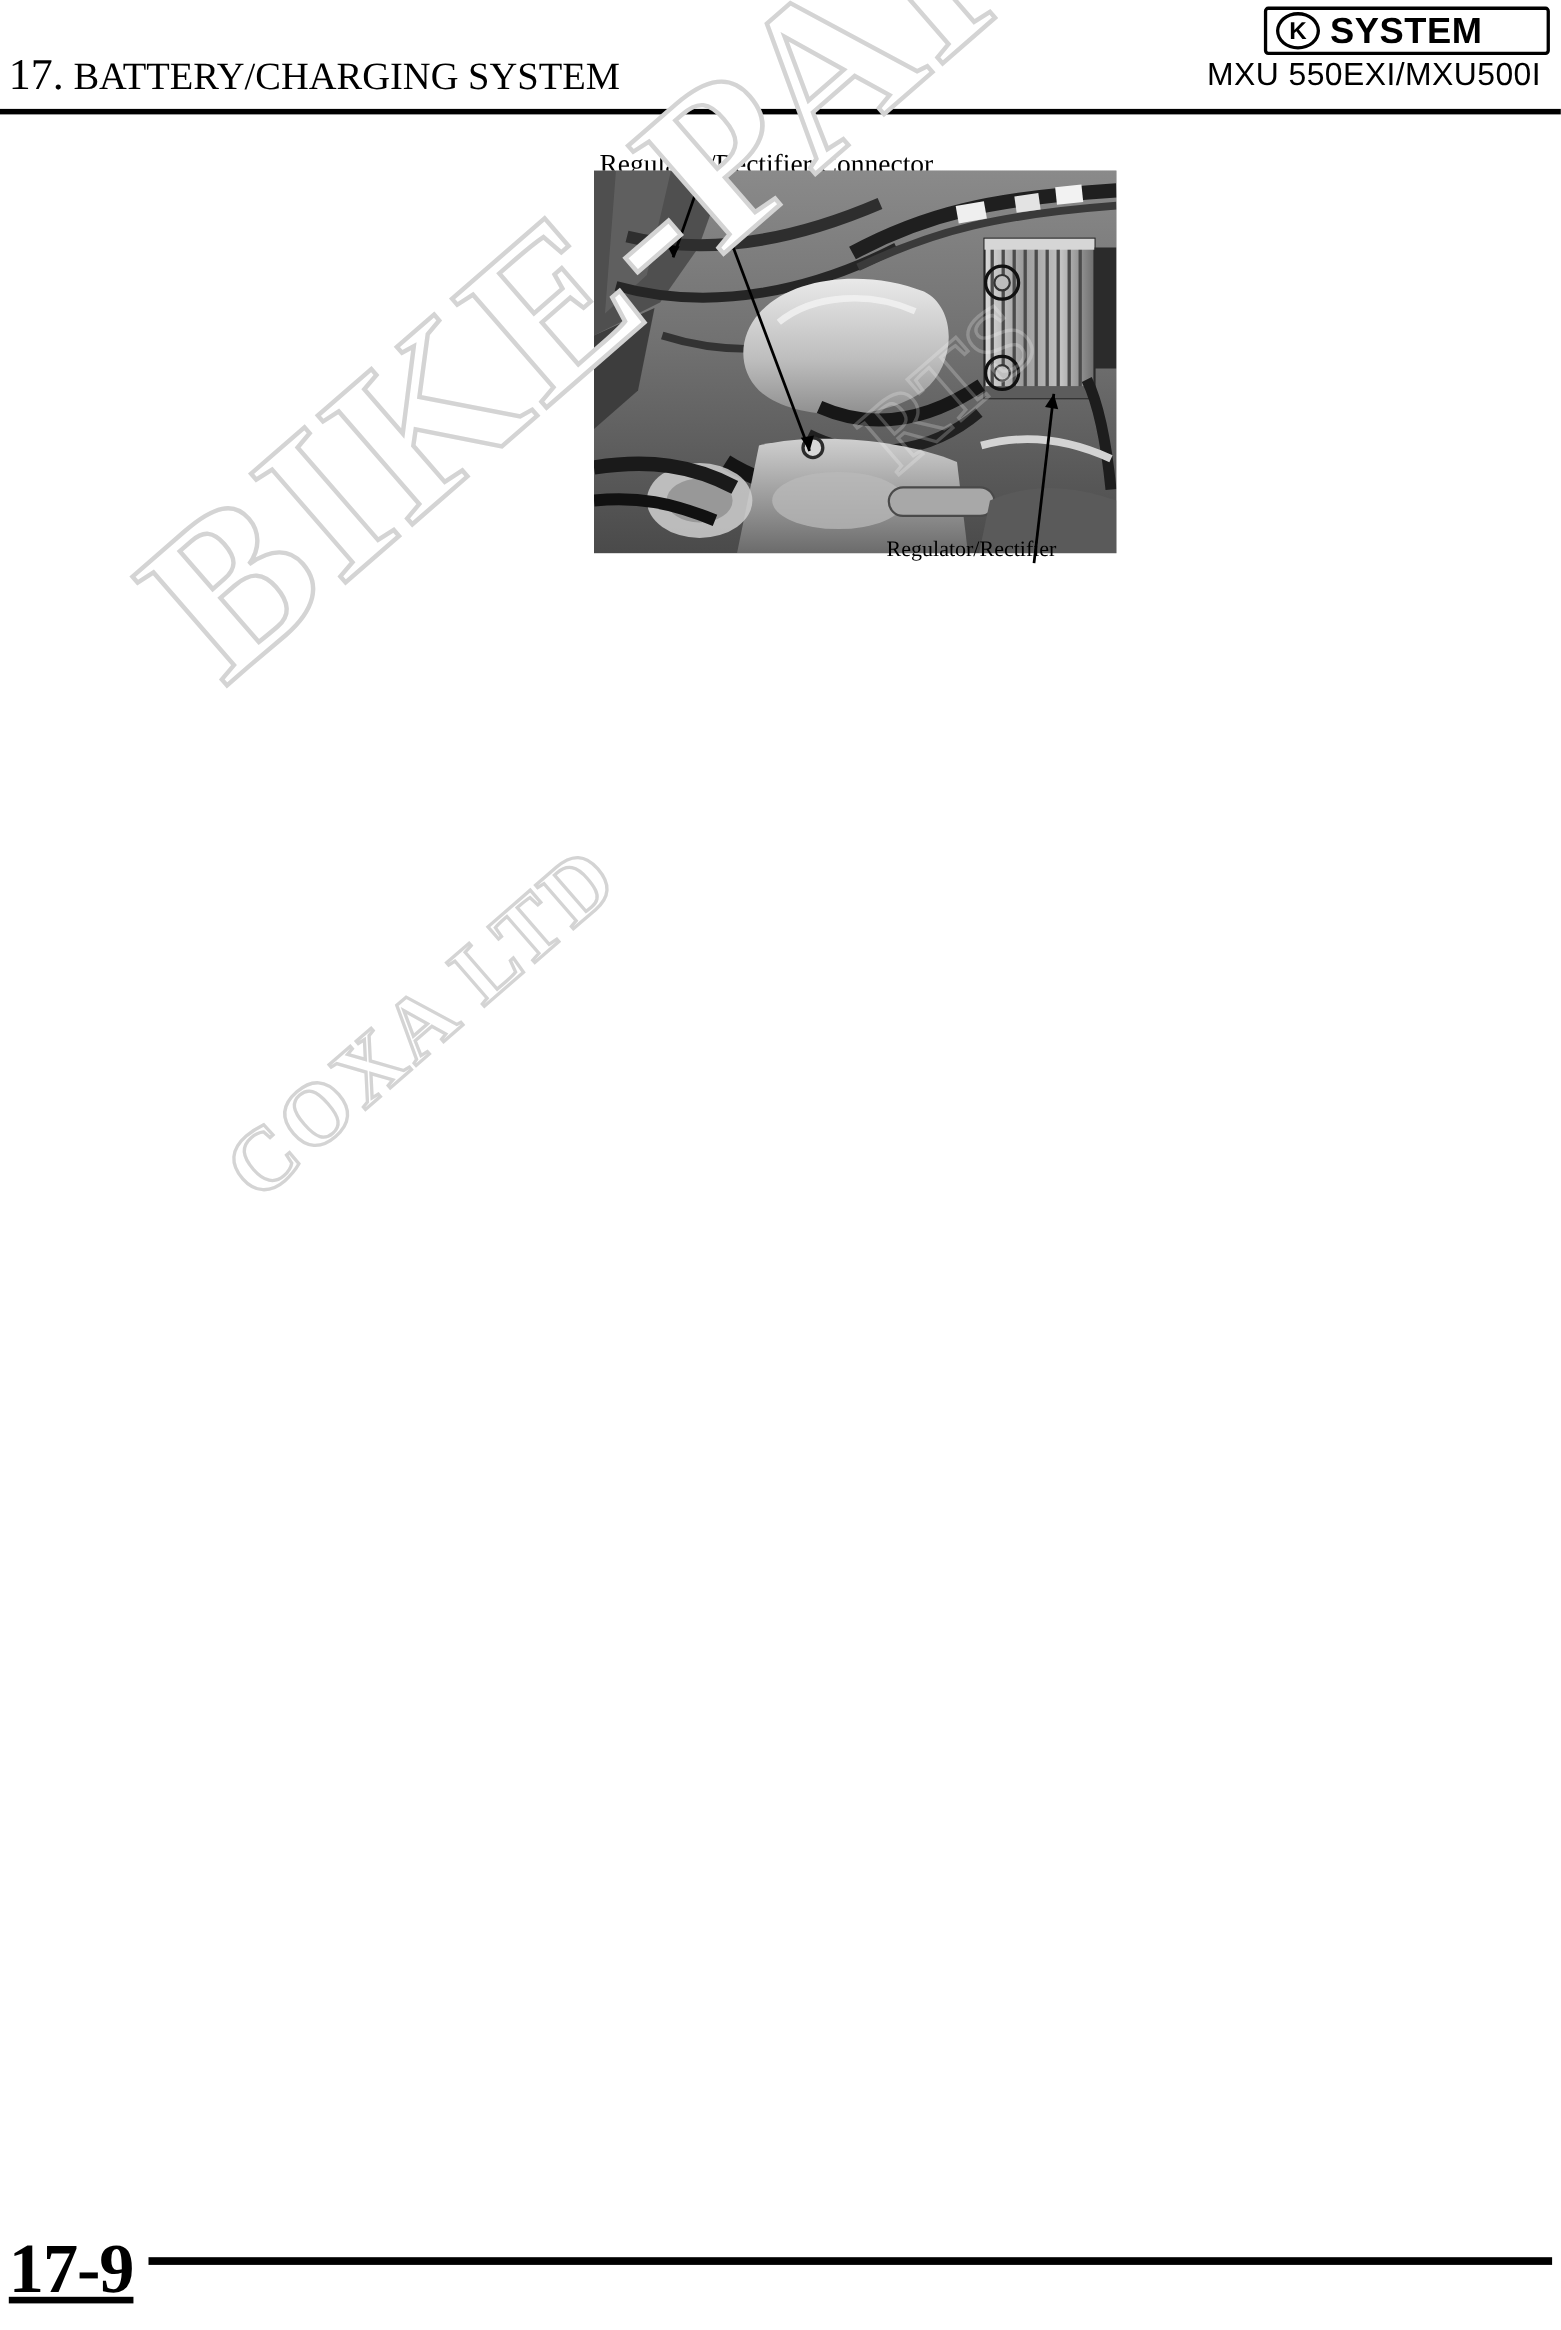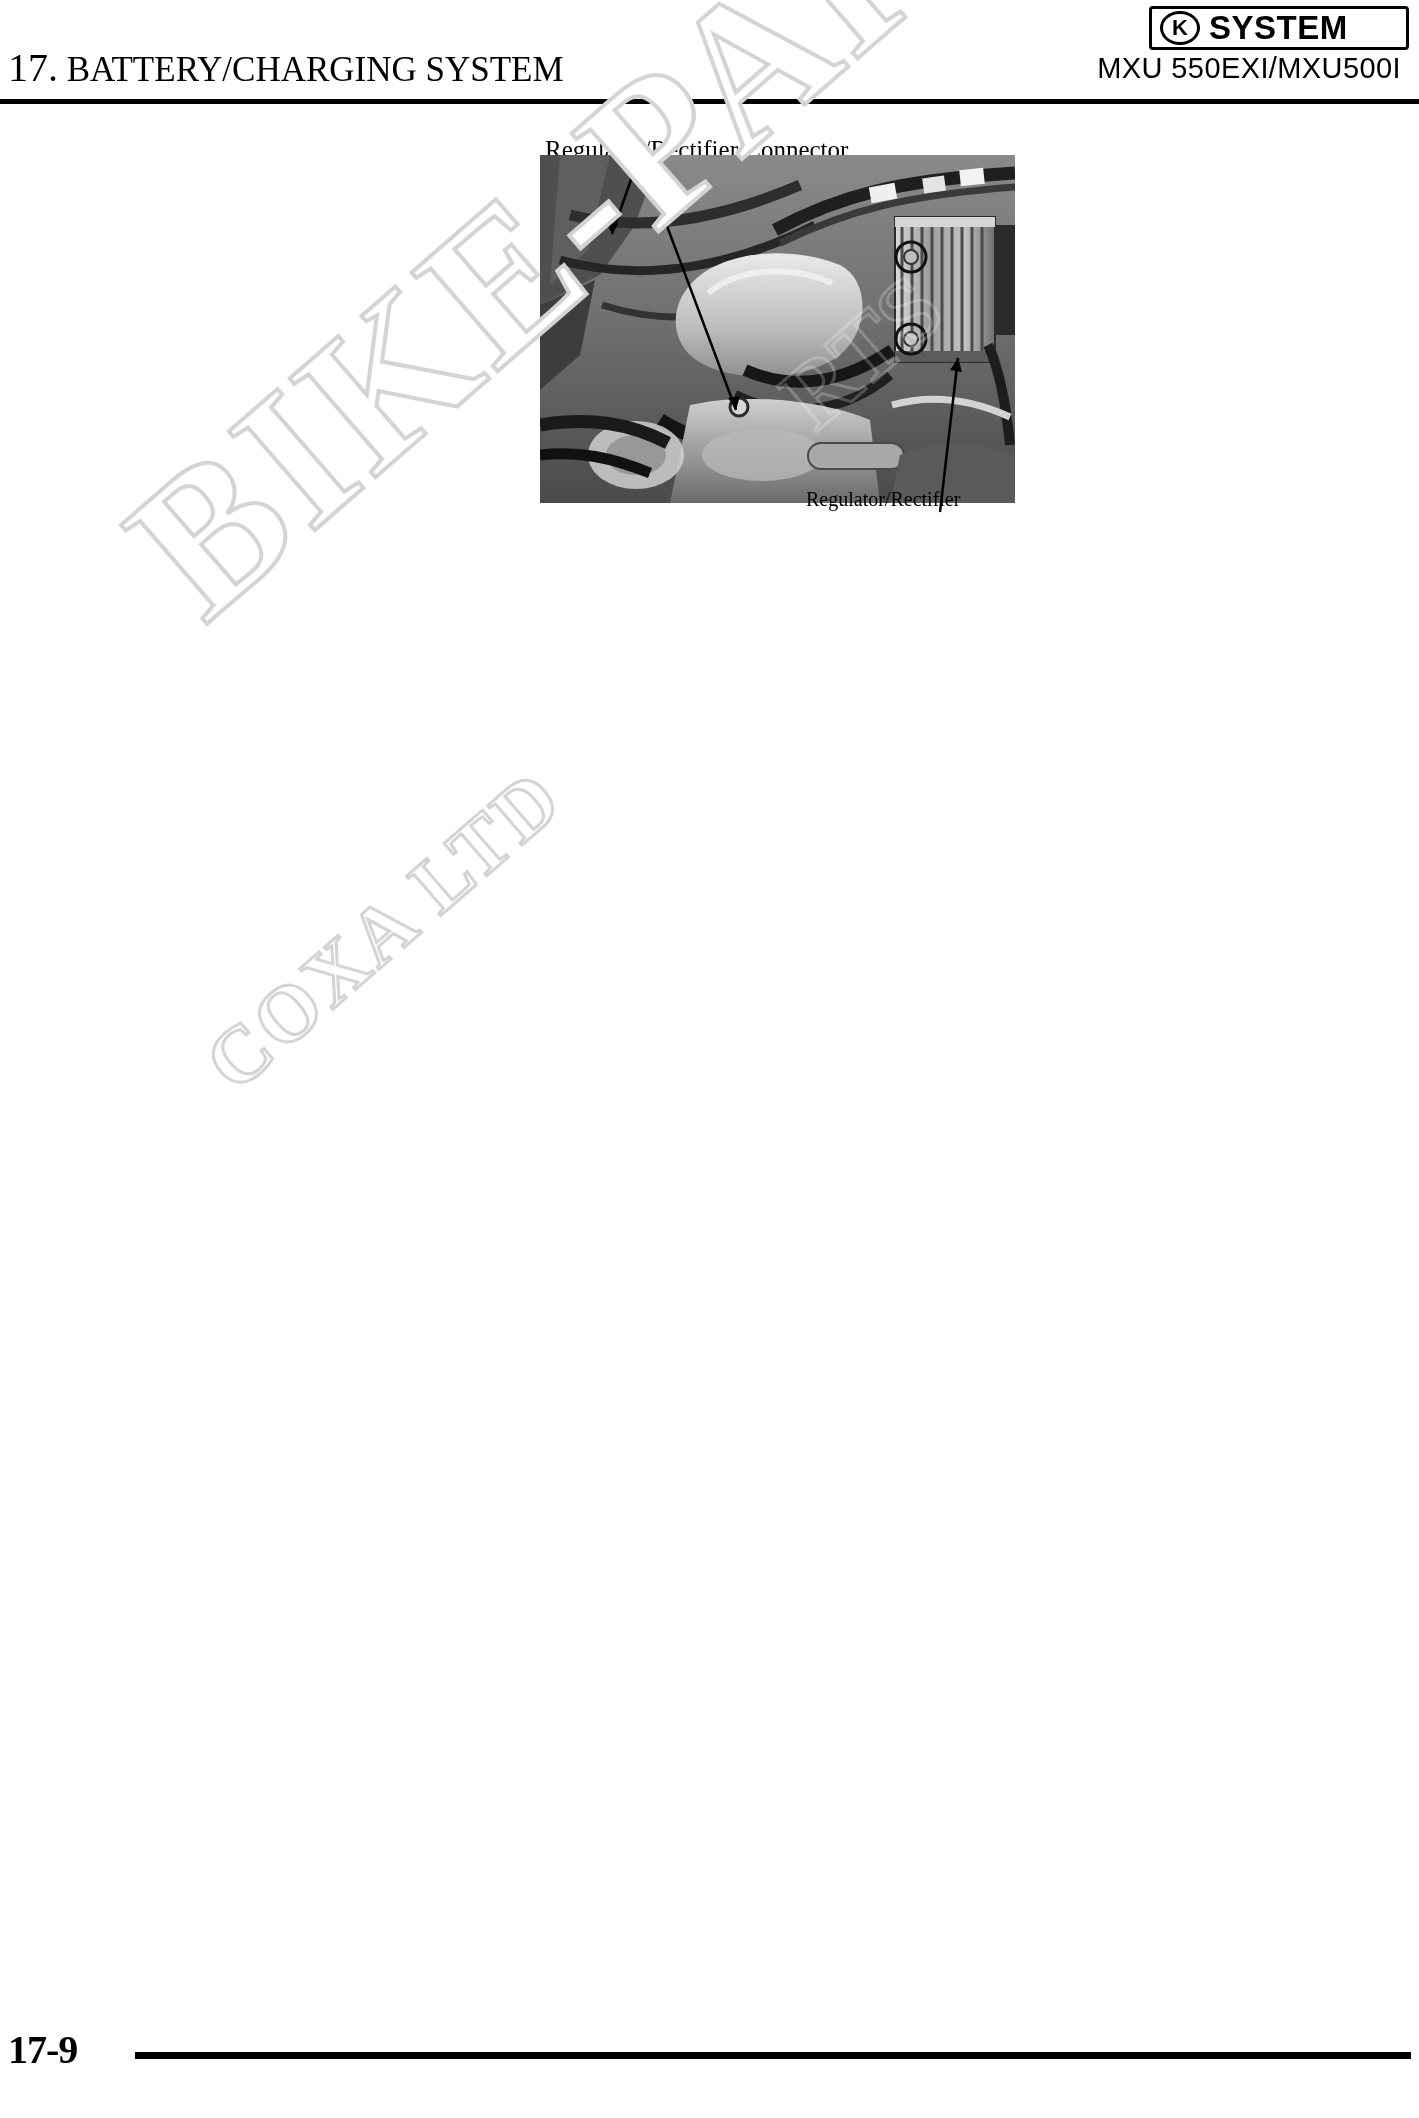--- a/index.html
+++ b/index.html
@@ -201,22 +201,23 @@
     width: 1276px;
     height: 7px;
     background: #000;
   }
   .page-num {
     position: absolute;
     left: 8px;
     top: 2026px;
     font-family: "Liberation Serif", serif;
     font-weight: bold;
-    font-size: 40px;
+    font-size: 64px;
     letter-spacing: -1px;
+    text-decoration: underline;
   }
 </style>
 </head>
 <body>
 
 <div class="header">
 
   <div class="brand-block">
     <span class="brand-mark">K</span>
     <span class="brand-name">SYSTEM</span>

